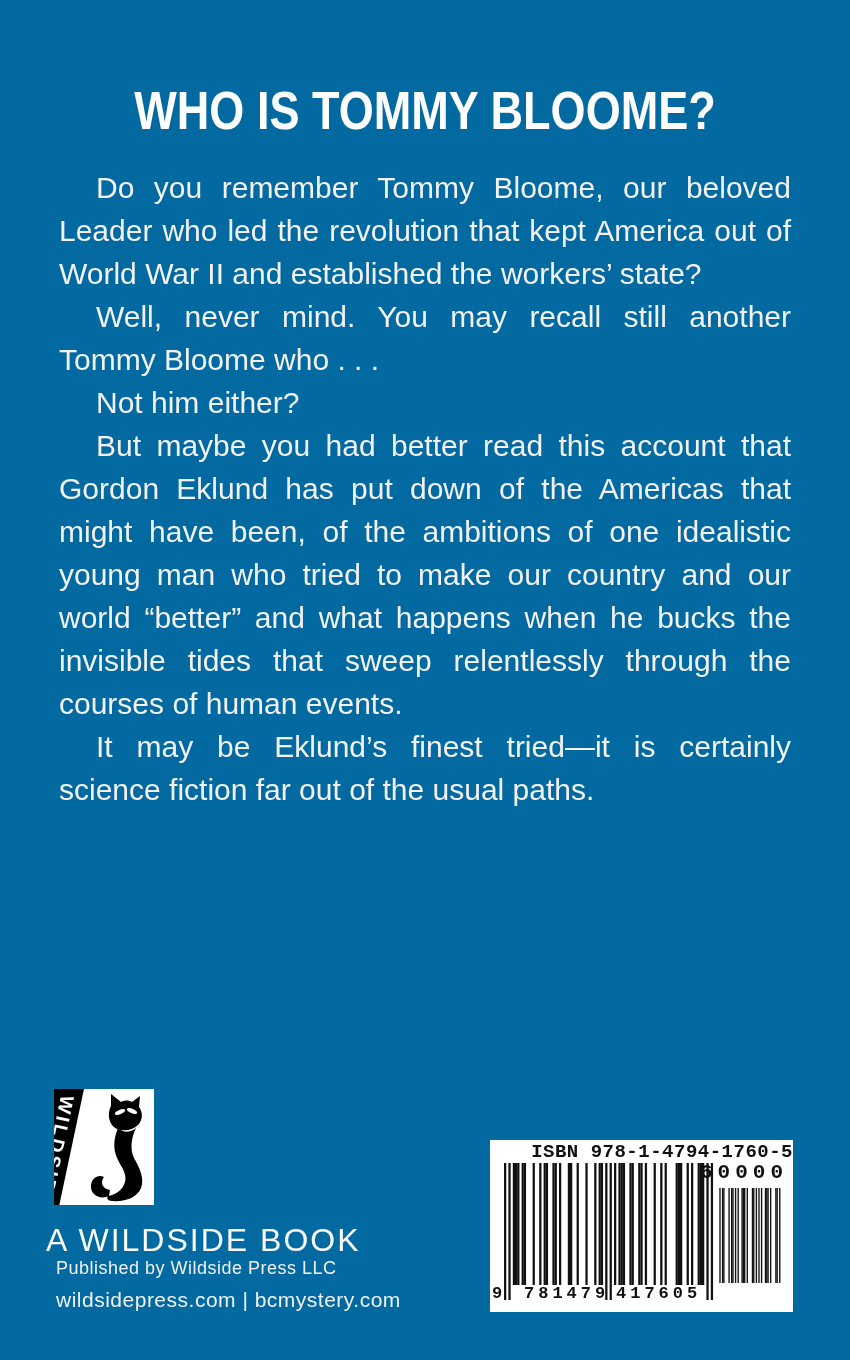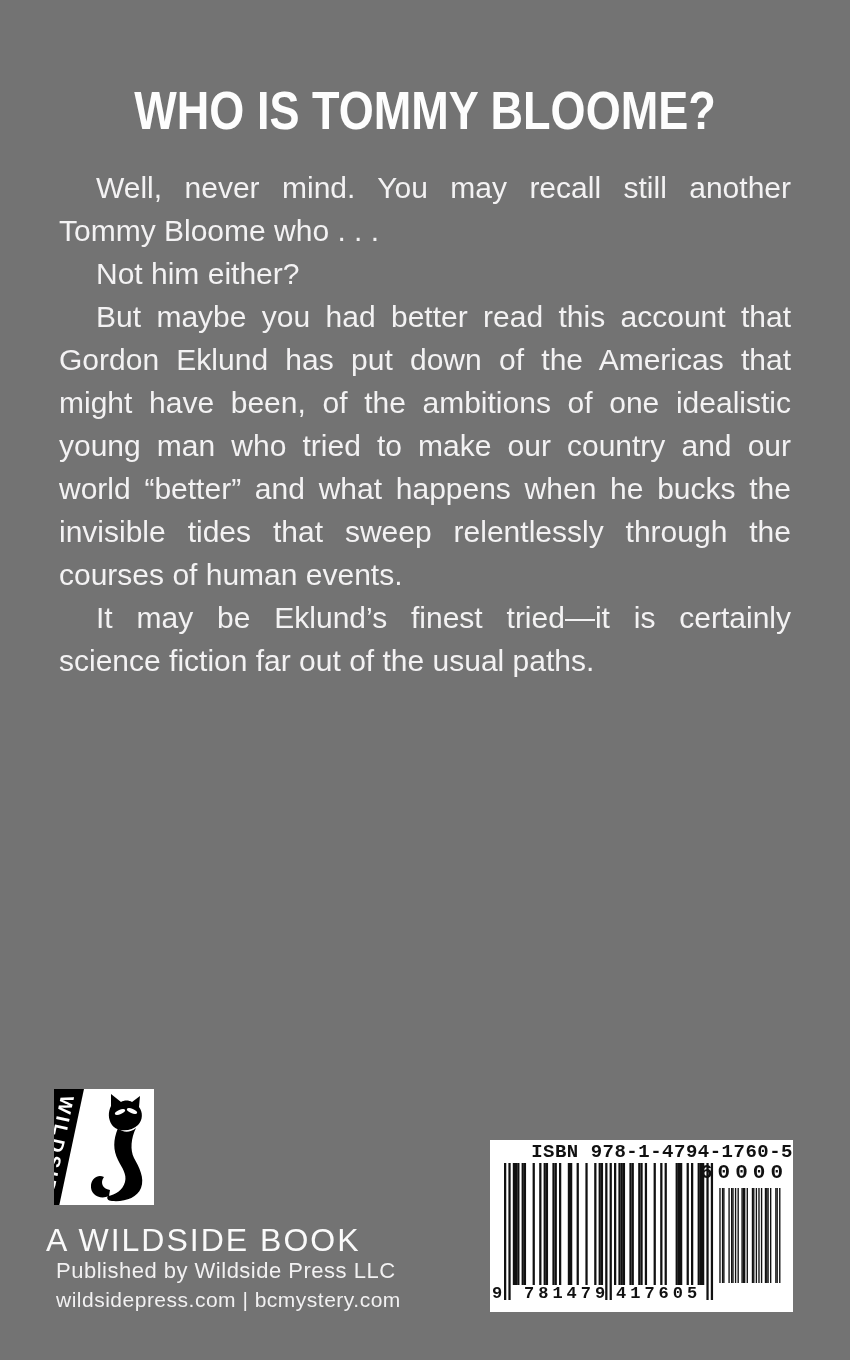--- a/index.html
+++ b/index.html
@@ -1,21 +1,21 @@
 <!DOCTYPE html>
 <html><head>
 <meta charset="utf-8">
 <style>
   * { margin:0; padding:0; box-sizing:border-box; }
   html,body { background:#000; }
   body {
     width:850px; height:1360px; position:relative; overflow:hidden;
     font-family:"Liberation Sans", sans-serif; color:#f2f1f2;
   }
-  .cover { position:absolute; inset:0; background:#737373; }
+  .cover { position:absolute; inset:0; background:#0369a1; }
 
   
   .title-wrap { position:absolute; top:80px; left:0; width:850px; text-align:center; }
   .title-wrap span {
     display:inline-block; font-size:53px; font-weight:bold; color:#fdfdfd;
     letter-spacing:0px; transform:scaleX(0.85); transform-origin:center;
     white-space:nowrap;
   }
 
   
@@ -34,21 +34,21 @@
     position:absolute; left:1px; top:-8px; width:30px; height:140px;
     background:#000; transform:rotate(12deg); transform-origin:top left;
     writing-mode:vertical-rl; text-orientation:sideways;
     color:#fff; font-weight:bold; font-size:19px; letter-spacing:3px;
     text-align:center; line-height:30px;
   }
   .logo-cat { position:absolute; left:26px; top:3px; }
 
   
   .pub-line1 { position:absolute; left:46px; top:1222px; font-size:32px; letter-spacing:2px; color:#fafafa; }
-  .pub-line2 { position:absolute; left:56px; top:1258px; font-size:22px; letter-spacing:0.5px; color:#f2f1f2; }
+  .pub-line2 { position:absolute; left:56px; top:1258px; font-size:18px; letter-spacing:0.5px; color:#f2f1f2; }
   .pub-line3 { position:absolute; left:56px; top:1288px; font-size:21px; letter-spacing:0.5px; color:#f2f1f2; }
 
   
   .barcode-box {
     position:absolute; left:490px; top:1140px; width:303px; height:172px;
     background:#fff; color:#111;
   }
   .isbn-line {
     position:absolute; top:1px; left:0; right:0; text-align:right;
     font-family:"Liberation Mono", monospace; font-weight:bold;
@@ -69,20 +69,21 @@
 </head>
 <body>
 
 <div class="cover">
 
   <div class="title-wrap">
     <span>WHO IS TOMMY BLOOME?</span>
   </div>
 
   <div class="blurb">
+    <p>Do you remember Tommy Bloome, our beloved Leader who led the revolution that kept America out of World War II and established the workers’ state?</p>
     <p>Well, never mind. You may recall still another Tommy Bloome who . . .</p>
     <p>Not him either?</p>
     <p>But maybe you had better read this account that Gordon Eklund has put down of the Americas that might have been, of the ambitions of one idealistic young man who tried to make our country and our world “better” and what happens when he bucks the invisible tides that sweep relentlessly through the courses of human events.</p>
     <p>It may be Eklund’s finest tried—it is certainly science fiction far out of the usual paths.</p>
   </div>
 
   <div class="logo-box">
     <div class="logo-banner">WILDSIDE</div>
     <svg class="logo-cat" width="72" height="110" viewBox="0 0 72 110">
       <path fill="#000" d="M31,2 L41,10 C44,8 49,8 52,10 L60,4 L59,15 C63,20 63,28 58,33 C51,40 37,40 32,33 C28,27 28,20 31,14 Z"></path>

